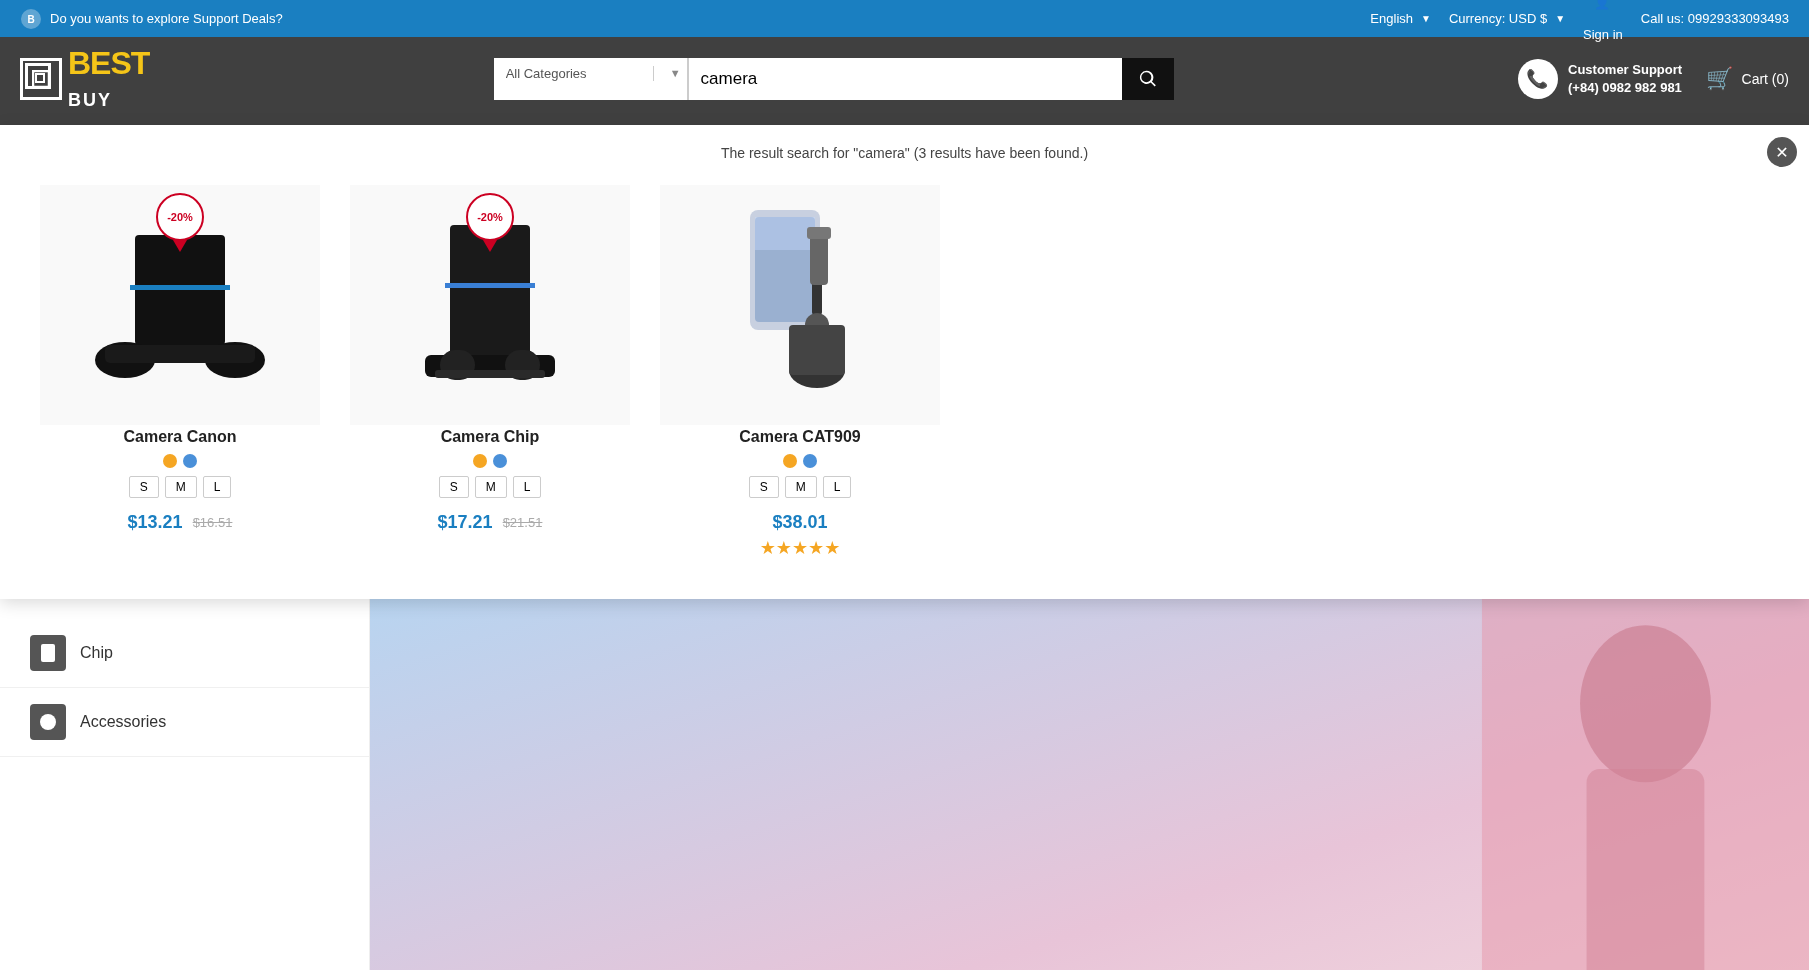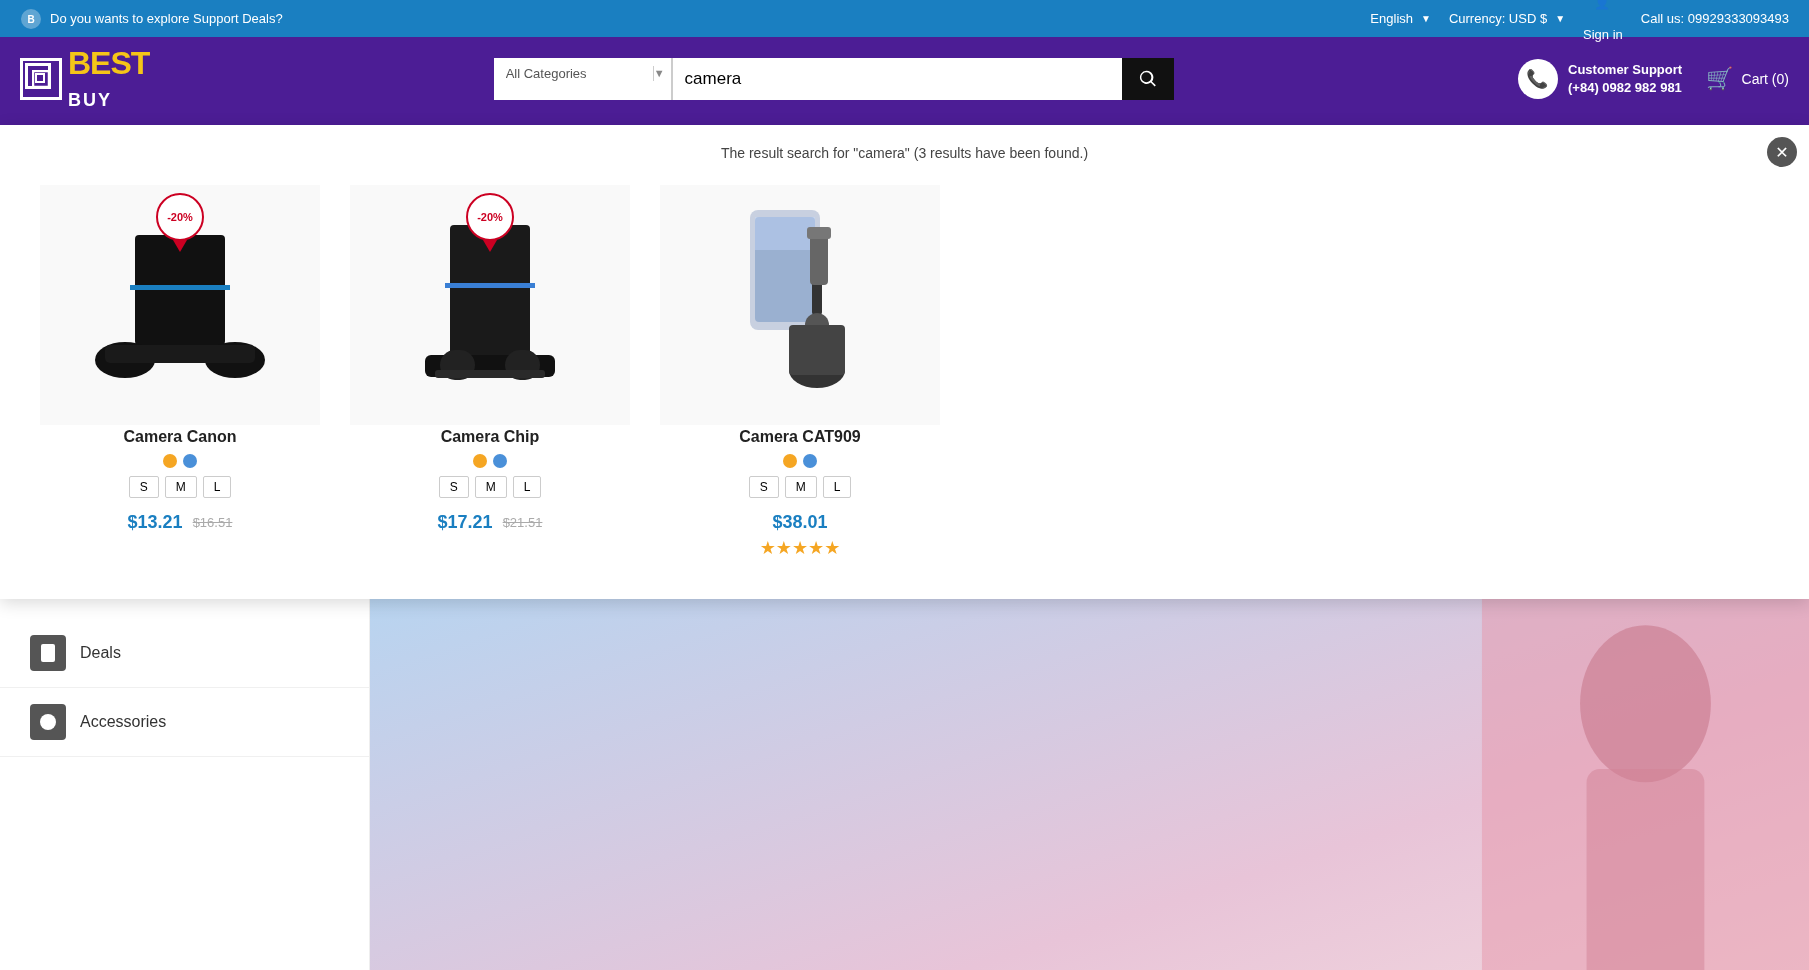--- a/index.html
+++ b/index.html
@@ -19,21 +19,21 @@
     .top-bar-left { display: flex; align-items: center; gap: 8px; }
     .top-bar-right { display: flex; align-items: center; gap: 18px; }
     .lang-selector, .currency-selector {
       display: flex; align-items: center; gap: 8px; cursor: pointer; color: white;
     }
     .dropdown-arrow { font-size: 10px; }
     .sign-in { display: flex; align-items: center; gap: 17px; cursor: pointer; flex-direction: column; }
 
     
     .header {
-      background: #4c1d95;
+      background: #404040;
       padding: 10px 20px 14px;
       display: flex;
       align-items: center;
       justify-content: space-between;
       gap: 20px;
     }
     .logo { display: flex; align-items: center; gap: 0; }
     .logo-box {
       border: 3px solid white;
       width: 42px; height: 42px;
@@ -66,20 +66,21 @@
       cursor: pointer;
       min-width: 160px;
       appearance: none;
     }
     .category-wrapper {
       display: flex;
       align-items: center;
       background: white;
       padding: 0 6px 12px 0;
       border-right: 2px solid #ccc;
+      gap: 16px;
     }
     .search-input-wrapper {
       flex: 1;
       background: white;
       display: flex;
       align-items: center;
     }
     .search-input {
       flex: 1;
       border: none;
@@ -475,21 +476,21 @@
 </div>
 
 <div class="main-content">
   <div class="sidebar">
     <div class="sidebar-item">
       <div class="sidebar-icon">
         <svg width="22" height="22" viewBox="0 0 22 22" fill="white">
           <rect x="4" y="2" width="14" height="18" rx="2"></rect>
         </svg>
       </div>
-      <span>Deals</span>
+      <span>Chip</span>
     </div>
     <div class="sidebar-item">
       <div class="sidebar-icon">
         <svg width="22" height="22" viewBox="0 0 22 22" fill="white">
           <circle cx="11" cy="11" r="8"></circle>
         </svg>
       </div>
       <span>Accessories</span>
     </div>
   </div>

